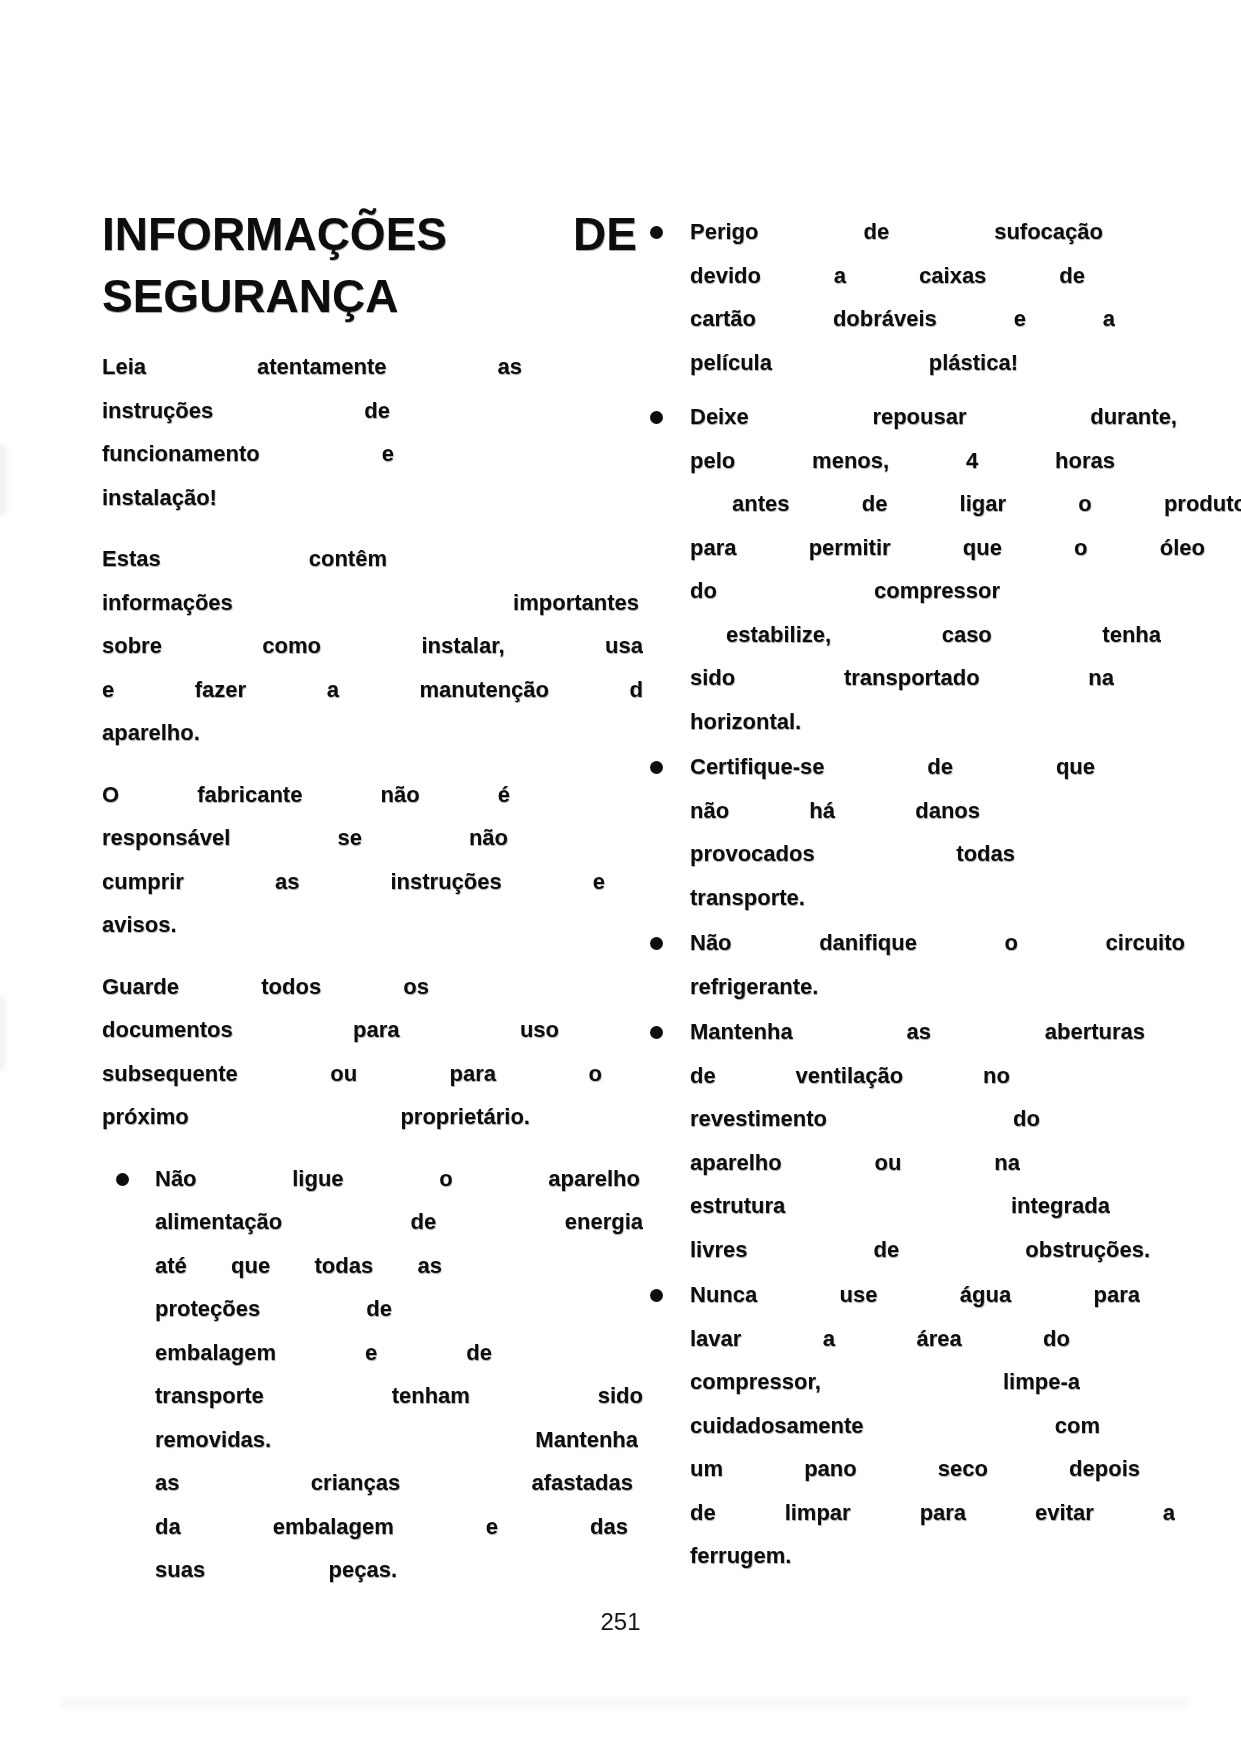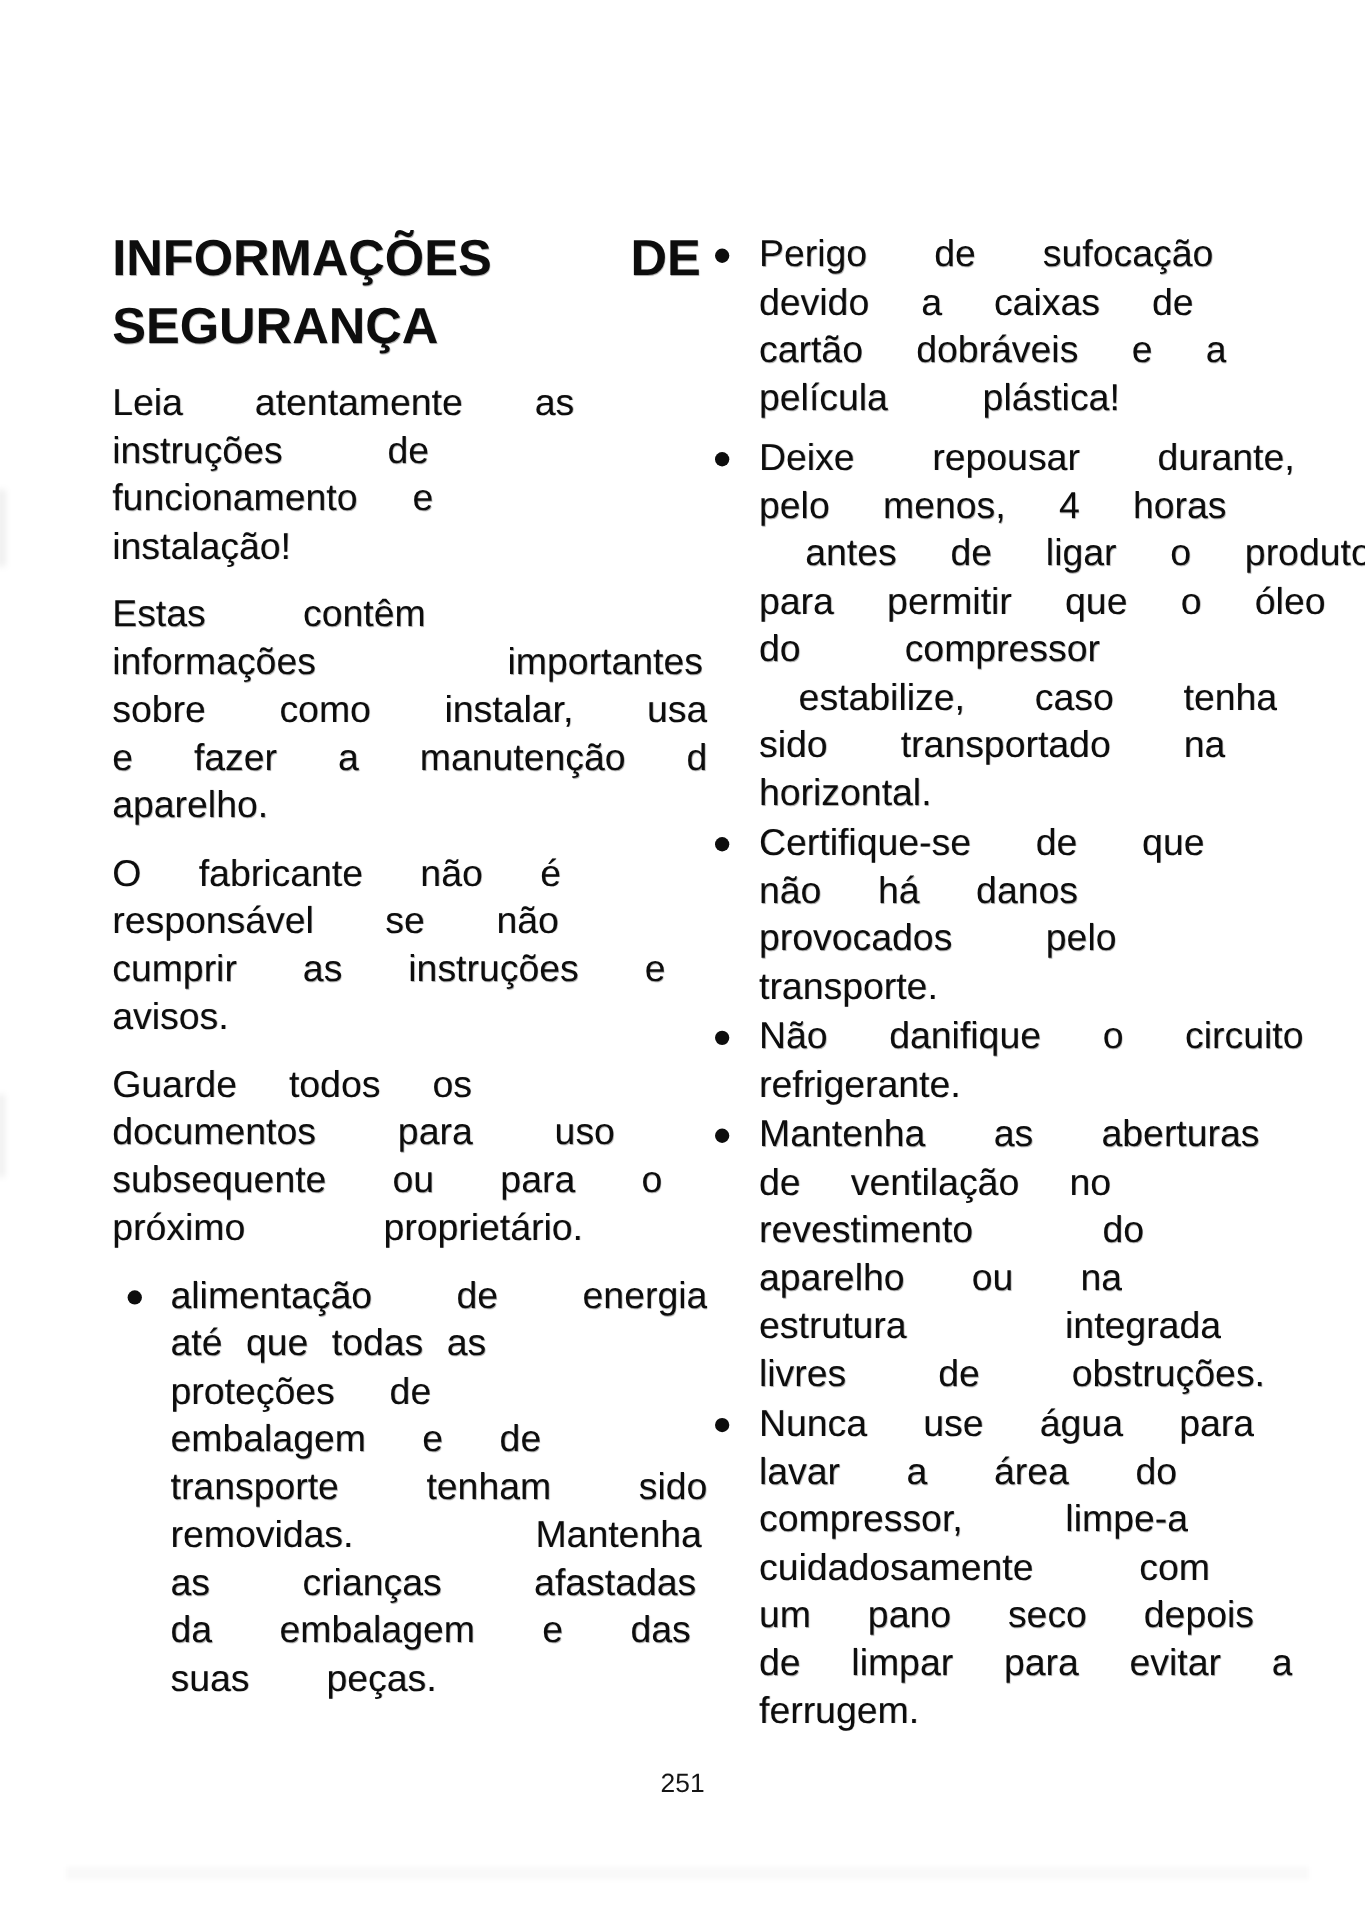--- a/index.html
+++ b/index.html
@@ -28,23 +28,23 @@
   .title-ln {
     font-size: 46px;
     line-height: 62px;
     font-weight: 700;
     white-space: nowrap;
     text-shadow: 0.6px 0.6px 0.7px rgba(0,0,0,0.35);
   }
 
   
   .ln {
-    font-size: 34px;
+    font-size: 22px;
     line-height: 43.5px;
-    font-weight: 400;
+    font-weight: 700;
     white-space: nowrap;
     text-shadow: 0.6px 0.6px 0.7px rgba(0,0,0,0.35);
   }
   .just {
     white-space: normal;
     text-align: justify;
     text-align-last: justify;
     text-justify: inter-word;
     overflow: hidden;
     max-height: 43.5px;
@@ -126,20 +126,21 @@
         <div class="ln">avisos.</div>
       </div>
       <div class="block para">
         <div class="ln just" style="width: 327px;">Guarde todos os</div>
         <div class="ln just" style="width: 457px;">documentos para uso</div>
         <div class="ln just" style="width: 500px;">subsequente ou para o</div>
         <div class="ln just" style="width: 428px;">próximo proprietário.</div>
       </div>
       <div class="block bullet">
         <span class="dot"></span>
+        <div class="ln just" style="width: 485px;">Não ligue o aparelho</div>
         <div class="ln just" style="width: 488px;">alimentação de energia</div>
         <div class="ln just" style="width: 287px;">até que todas as</div>
         <div class="ln just" style="width: 237px;">proteções de</div>
         <div class="ln just" style="width: 337px;">embalagem e de</div>
         <div class="ln just" style="width: 488px;">transporte tenham sido</div>
         <div class="ln just" style="width: 483px;">removidas. Mantenha</div>
         <div class="ln just" style="width: 478px;">as crianças afastadas</div>
         <div class="ln just" style="width: 473px;">da embalagem e das</div>
         <div class="ln just" style="width: 242px;">suas peças.</div>
       </div>
@@ -162,21 +163,21 @@
         <div class="ln just" style="width: 515px;">para permitir que o óleo</div>
         <div class="ln just" style="width: 310px;">do compressor</div>
         <div class="ln just" style="width: 435px; margin-left: 36px;">estabilize, caso tenha</div>
         <div class="ln just" style="width: 424px;">sido transportado na</div>
         <div class="ln">horizontal.</div>
       </div>
       <div class="block bullet">
         <span class="dot"></span>
         <div class="ln just" style="width: 405px;">Certifique-se de que</div>
         <div class="ln just" style="width: 290px;">não há danos</div>
-        <div class="ln just" style="width: 325px;">provocados pelo</div>
+        <div class="ln just" style="width: 325px;">provocados todas</div>
         <div class="ln">transporte.</div>
       </div>
       <div class="block bullet">
         <span class="dot"></span>
         <div class="ln just" style="width: 495px;">Não danifique o circuito</div>
         <div class="ln">refrigerante.</div>
       </div>
       <div class="block bullet">
         <span class="dot"></span>
         <div class="ln just" style="width: 455px;">Mantenha as aberturas</div>

